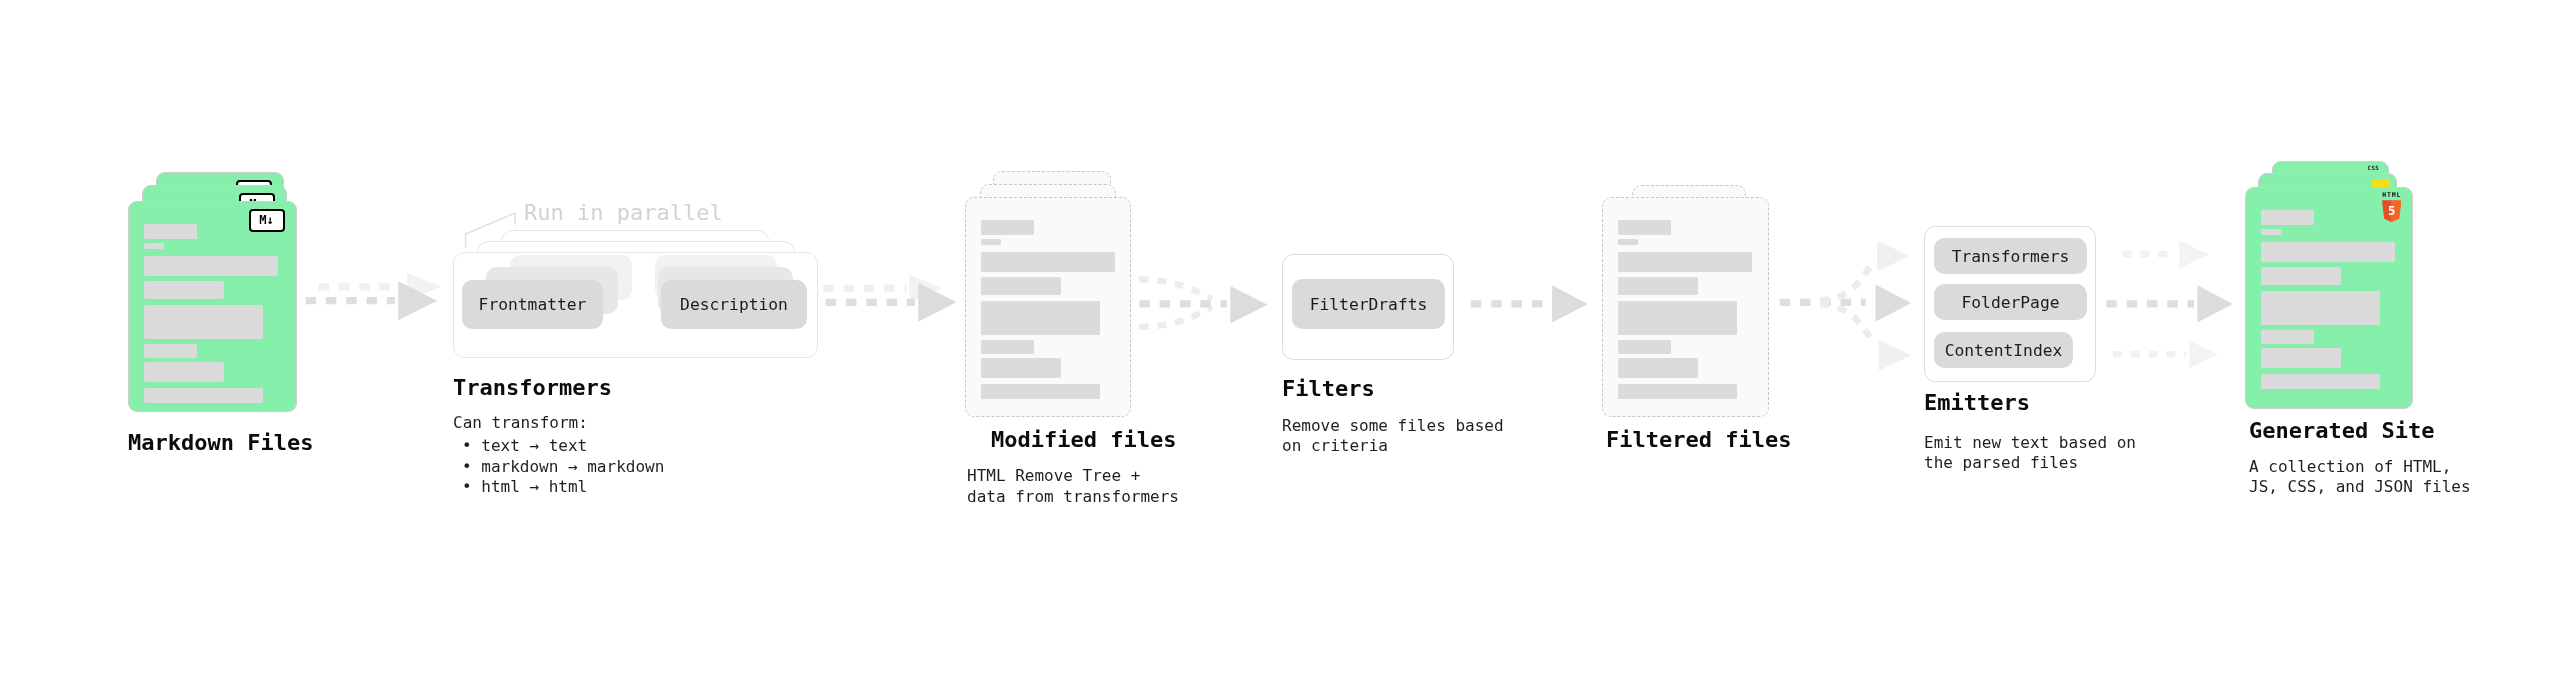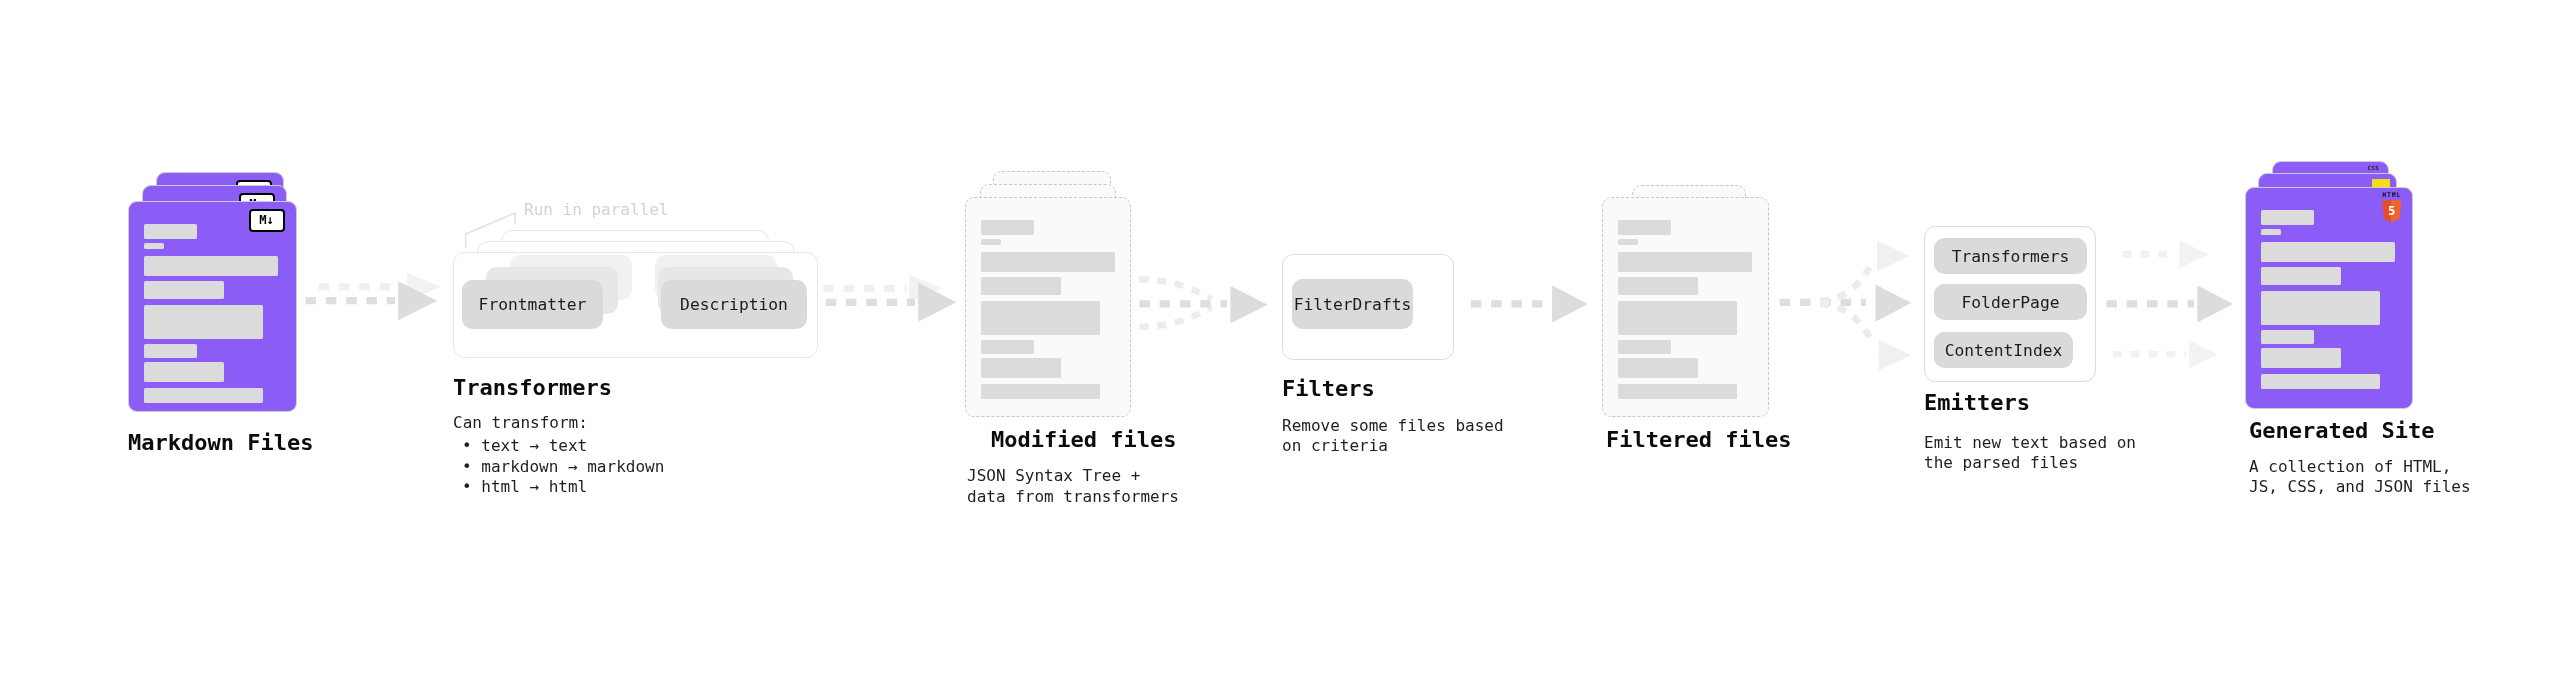--- a/index.html
+++ b/index.html
@@ -4,21 +4,21 @@
 <style>
   html,body{margin:0;padding:0;background:#ffffff;}
   .canvas{
     position:relative;width:2576px;height:681px;background:#ffffff;overflow:hidden;
     font-family:"DejaVu Sans Mono","Liberation Mono",monospace;
   }
   .abs{position:absolute;box-sizing:border-box;}
   svg.overlay{position:absolute;left:0;top:0;width:2576px;height:681px;}
 
   
-  .page{position:absolute;box-sizing:border-box;background:#8b5cf6;border:1.6px solid #cdcdcd;border-radius:9px;}
+  .page{position:absolute;box-sizing:border-box;background:#86efac;border:1.6px solid #cdcdcd;border-radius:9px;}
   .page.dashed{background:#fafafa;border:1.6px dashed #c6c6c6;}
   .bar{position:absolute;background:#dbdbdb;border-radius:1.6px;}
   .b1{left:15.4px;top:22px;width:53px;height:15.4px}
   .b2{left:15.4px;top:41px;width:19.5px;height:5.7px}
   .b3{left:15.4px;top:54px;width:134px;height:19.5px}
   .b4{left:15.4px;top:79px;width:80px;height:18px}
   .b5{left:15.4px;top:103px;width:119px;height:34px}
   .b6{left:15.4px;top:142px;width:53px;height:14px}
   .b7{left:15.4px;top:160px;width:80px;height:19.5px}
   .b8{left:15.4px;top:186px;width:119px;height:14.6px}
@@ -27,21 +27,21 @@
   .tbox{position:absolute;box-sizing:border-box;background:#ffffff;border:1.6px solid #e6e6e6;border-radius:11.4px;}
   .obox{position:absolute;box-sizing:border-box;background:#ffffff;border:1.6px solid #dcdcdc;border-radius:11.4px;}
   .pill{position:absolute;box-sizing:border-box;background:#dadada;border-radius:10.6px;
         display:flex;align-items:center;justify-content:center;color:#1c1c1c;font-size:16.3px;white-space:nowrap;}
   .pill.echo1{background:#e7e7e7;}
   .pill.echo2{background:#f1f1f1;}
 
   
   .h{position:absolute;color:#0c0c0c;font-size:22px;font-weight:600;white-space:nowrap;}
   .cap{position:absolute;color:#1f1f1f;font-size:16px;line-height:20.3px;white-space:nowrap;}
-  .note{position:absolute;color:#d2d2d2;font-size:16px;white-space:nowrap;}
+  .note{position:absolute;color:#d2d2d2;font-size:22px;white-space:nowrap;}
 
   
   .md-badge{position:absolute;width:32px;height:19.5px;background:#fff;border:2.4px solid #000;border-radius:4.1px;
             display:flex;align-items:center;justify-content:center;color:#000;font-size:12.2px;font-weight:700;}
   .js-badge{position:absolute;width:18px;height:9.8px;background:#f5de19;}
   .css-badge{position:absolute;width:16.3px;text-align:center;}
   .css-badge .css-word{display:block;font-size:5.7px;font-weight:700;color:#222;line-height:5.7px;letter-spacing:0.4px;}
   .css-badge .css-bar{display:block;height:3.3px;background:#2962ff;border-radius:0.8px;margin-top:0.8px;}
   .html5-badge{position:absolute;width:21px;text-align:center;}
   .html5-badge .html-word{display:block;font-size:6.5px;font-weight:700;color:#111;letter-spacing:0.8px;line-height:7.3px;}
@@ -172,27 +172,27 @@
       <div class="bar b1"></div>
       <div class="bar b2"></div>
       <div class="bar b3"></div>
       <div class="bar b4"></div>
       <div class="bar b5"></div>
       <div class="bar b6"></div>
       <div class="bar b7"></div>
       <div class="bar b8"></div>
     </div>
     <div class="h" style="left:967px;top:427px;margin-left:24px;">Modified files</div>
-    <div class="cap" style="left:967px;top:466px;">JSON Syntax Tree +</div>
+    <div class="cap" style="left:967px;top:466px;">HTML Remove Tree +</div>
     <div class="cap" style="left:967px;top:487px;">data from transformers</div>
   </div>
 
   <div class="abs">
     <div class="obox" style="left:1282px;top:254px;width:172px;height:106px;"></div>
-    <div class="pill" style="left:1292px;top:279px;width:121px;height:50px;">
+    <div class="pill" style="left:1292px;top:279px;width:153px;height:50px;">
       <span>FilterDrafts</span>
     </div>
     <div class="h" style="left:1282px;top:376px;">Filters</div>
     <div class="cap" style="left:1282px;top:416px;">Remove some files based</div>
     <div class="cap" style="left:1282px;top:436px;">on criteria</div>
   </div>
 
   <div class="abs">
     <div class="page dashed" style="left:1632px;top:185px;width:114px;height:32.5px;"></div>
     <div class="page dashed" style="left:1602px;top:197px;width:167px;height:220px;">

